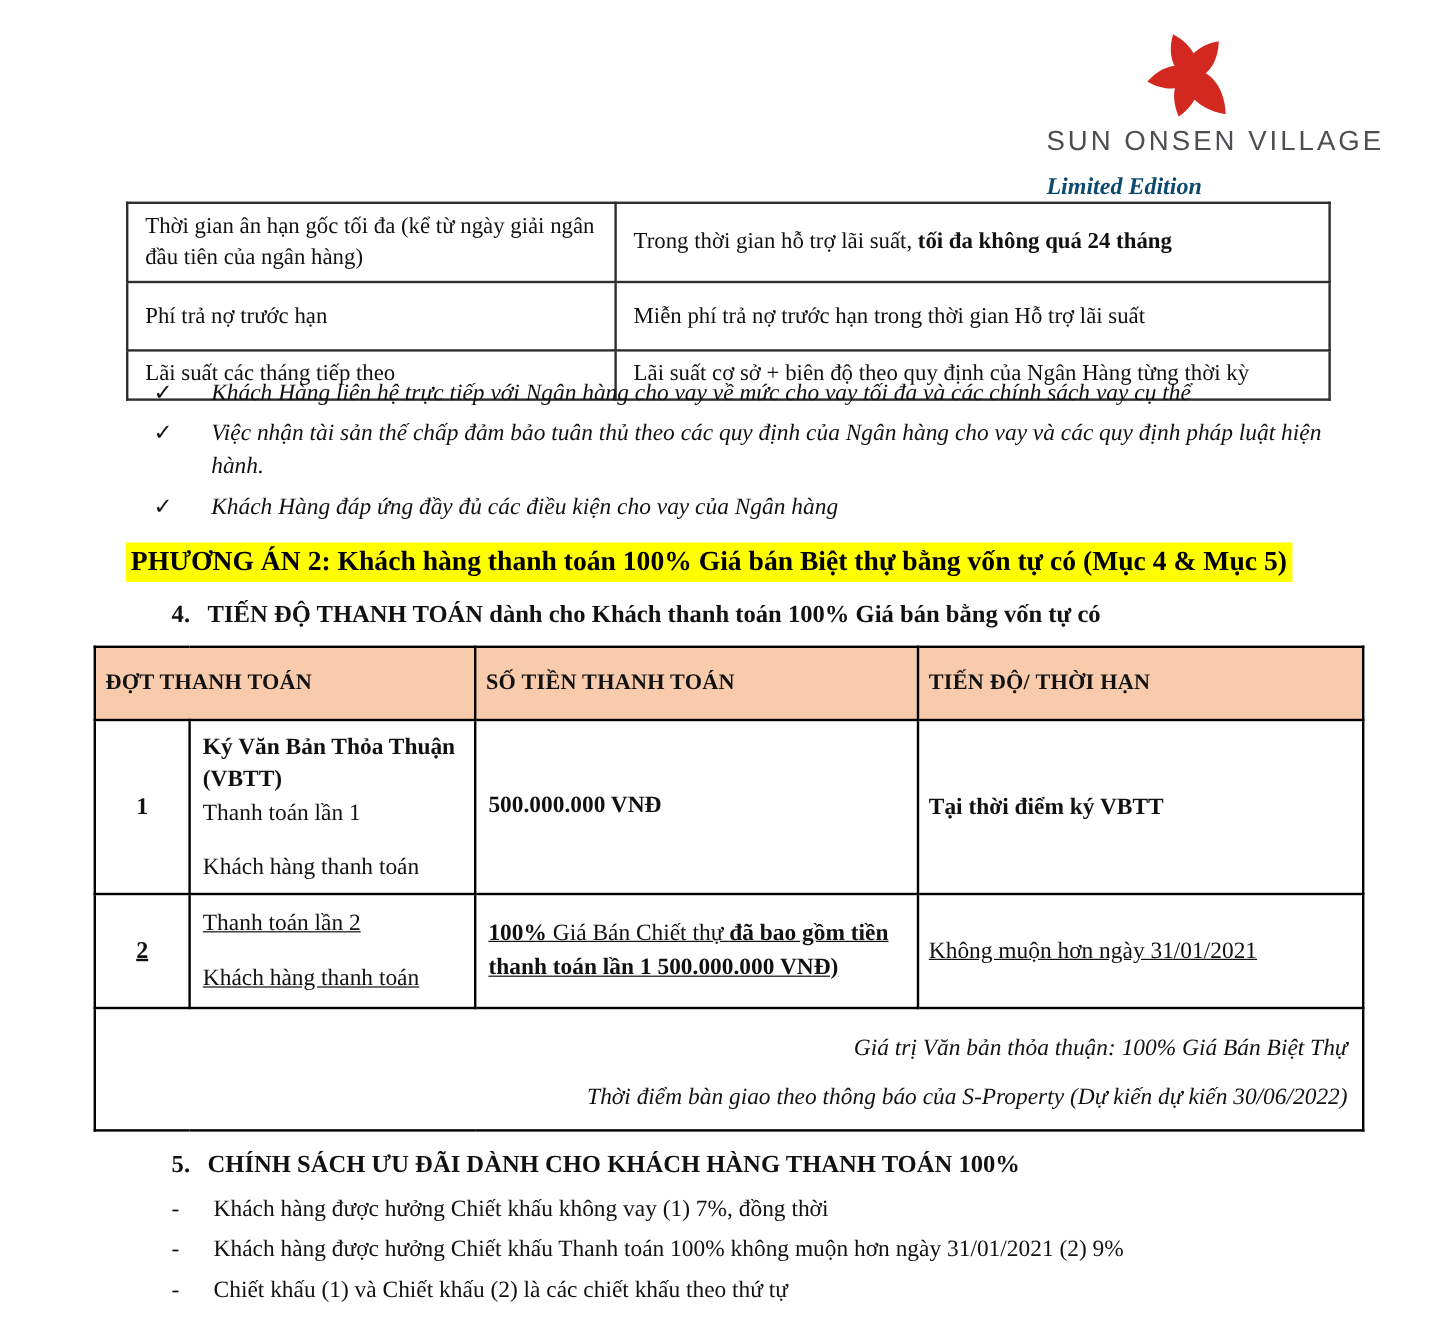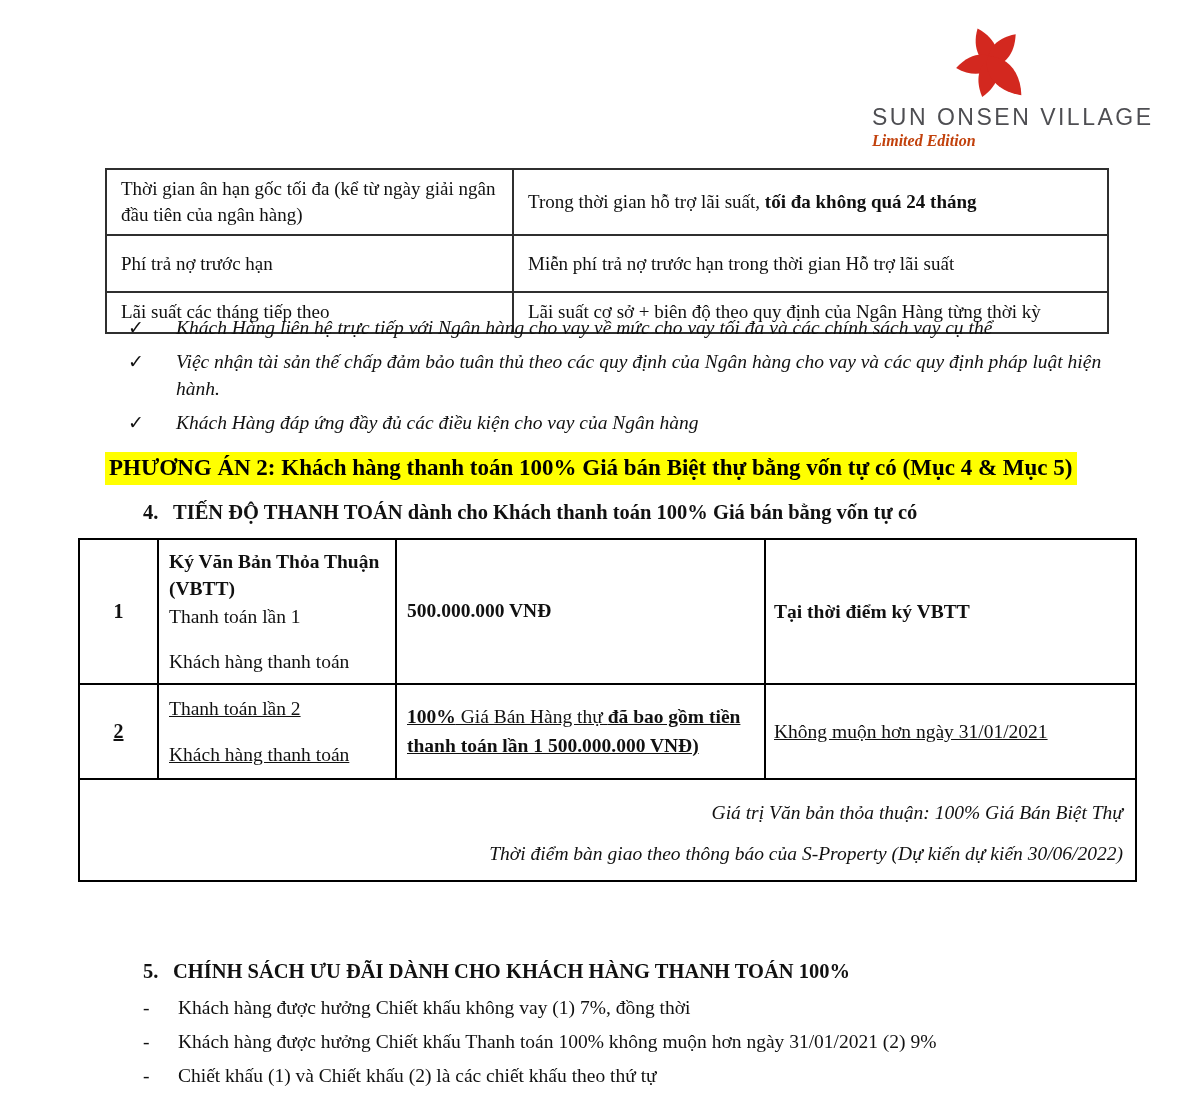--- a/index.html
+++ b/index.html
@@ -12,22 +12,22 @@
 
   
   .logo { position:absolute; left:872px; top:22px; width:240px; }
   .logo .flower { display:block; margin:0 auto; }
   .brand {
     font-family:"Liberation Sans","DejaVu Sans",sans-serif;
     font-size:23px; letter-spacing:2.5px; color:#4e4e52;
     white-space:nowrap; margin-top:2px; font-weight:400;
   }
   .tagline {
-    font-style:italic; font-weight:bold; font-size:16px; color:#c2410c;
-    margin-top:1px;
+    font-style:italic; font-weight:bold; font-size:20px; color:#0c4a6e;
+    margin-top:14px;
   }
 
   
   table { border-collapse:collapse; }
   .loan-table {
     position:absolute; left:105px; top:168px; width:1002px;
     font-size:19px; table-layout:fixed;
   }
   .loan-table td {
     border:2px solid #2f2f2f; padding:6px 14px; vertical-align:middle;
@@ -150,37 +150,42 @@
 </div>
 
 <table class="pay-table">
   <colgroup>
       <col class="pc1">
       <col class="pc2">
       <col class="pc3">
       <col class="pc4">
     </colgroup>
   <tbody>
+      <tr>
+    <th colspan="2">ĐỢT THANH TOÁN</th>
+    <th>SỐ TIỀN THANH TOÁN</th>
+    <th>TIẾN ĐỘ/ THỜI HẠN</th>
+  </tr>
   <tr class="prow1">
     <td class="numcell">1</td>
     <td class="desc">
       <div class="bold">Ký Văn Bản Thỏa Thuận (VBTT)</div>
       <div>Thanh toán lần 1</div>
       <div class="gap-top">Khách hàng thanh toán</div>
     </td>
     <td class="money bold">500.000.000 VNĐ</td>
     <td class="when bold">Tại thời điểm ký VBTT</td>
   </tr>
   <tr class="prow2">
     <td class="numcell">2</td>
     <td class="desc">
       <div>Thanh toán lần 2</div>
       <div class="gap-top">Khách hàng thanh toán</div>
     </td>
-    <td class="money"><span class="bold">100%</span><span> Giá Bán Hàng thự </span><span class="bold">đã bao gồm tiền thanh toán lần 1 500.000.000 VNĐ)</span></td>
+    <td class="money"><span class="bold">100%</span><span> Giá Bán Chiết thự </span><span class="bold">đã bao gồm tiền thanh toán lần 1 500.000.000 VNĐ)</span></td>
     <td class="when">Không muộn hơn ngày 31/01/2021</td>
   </tr>
   <tr>
     <td colspan="4" class="pay-footer">
       <div>Giá trị Văn bản thỏa thuận: 100% Giá Bán Biệt Thự</div>
       <div class="fline2">Thời điểm bàn giao theo thông báo của S-Property (Dự kiến dự kiến 30/06/2022)</div>
     </td>
   </tr>
 </tbody>
   </table>

